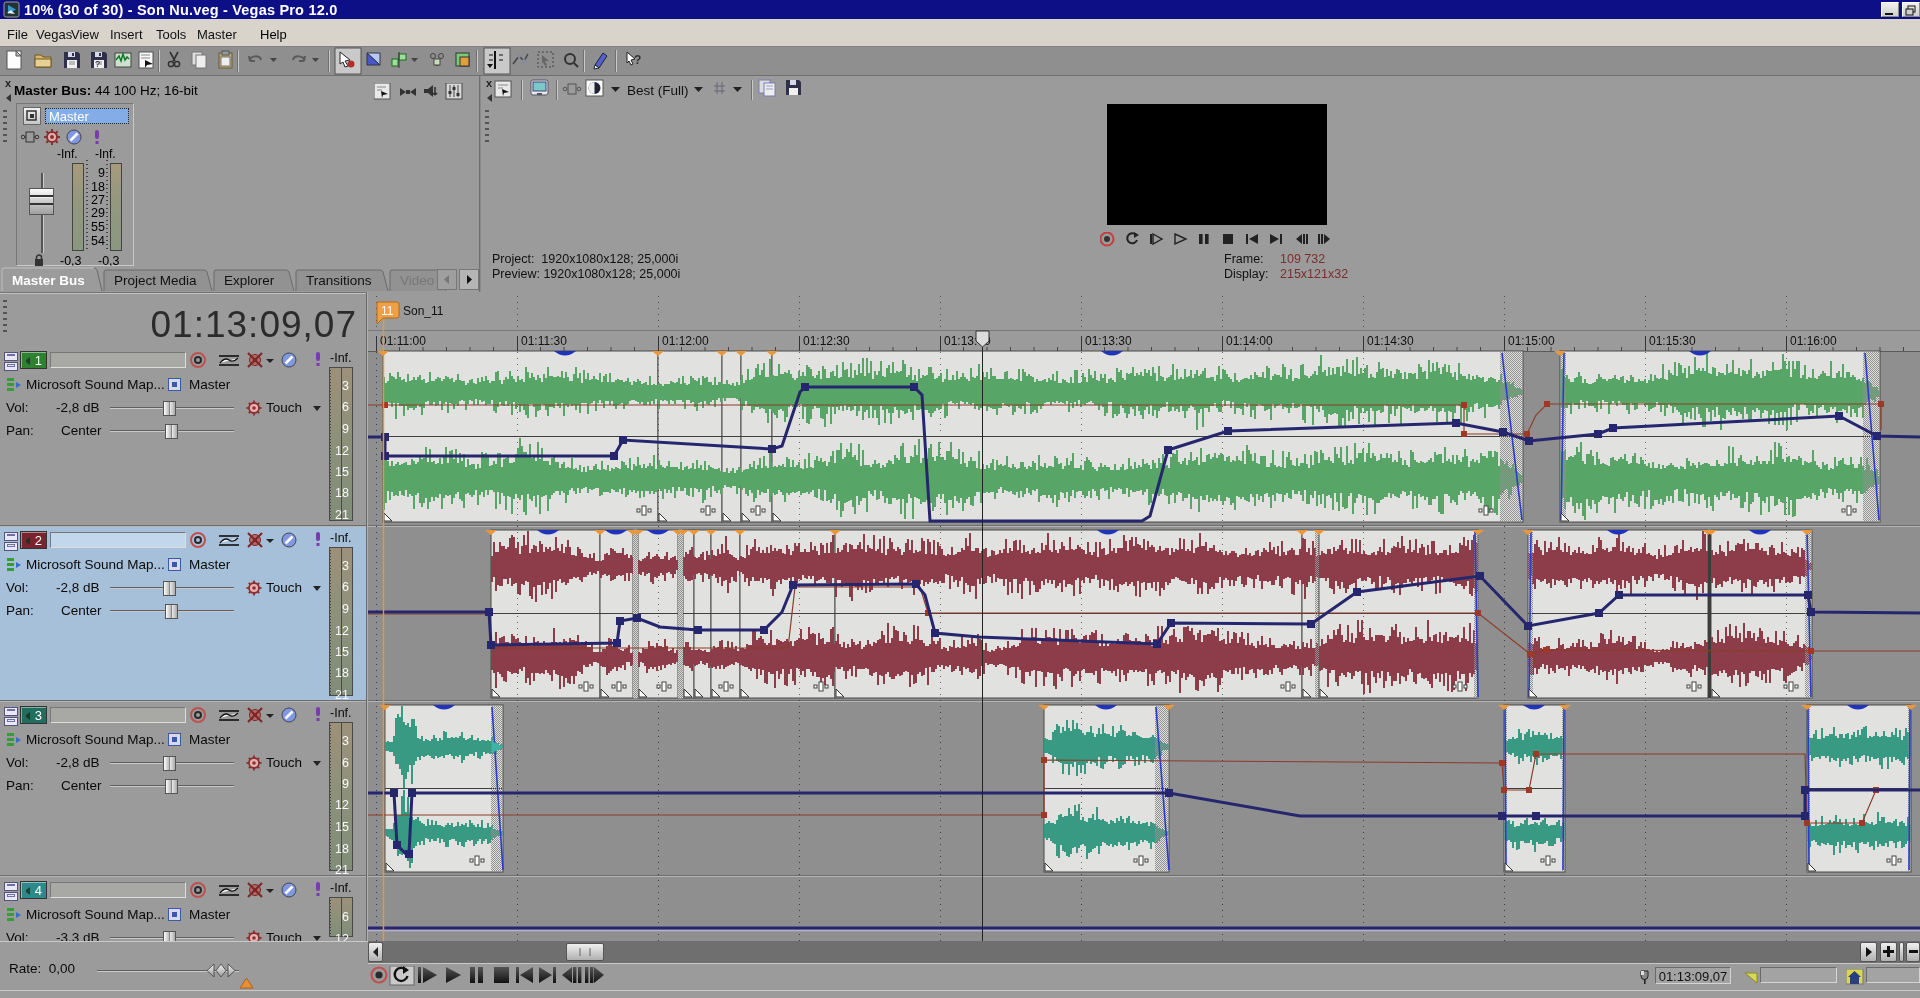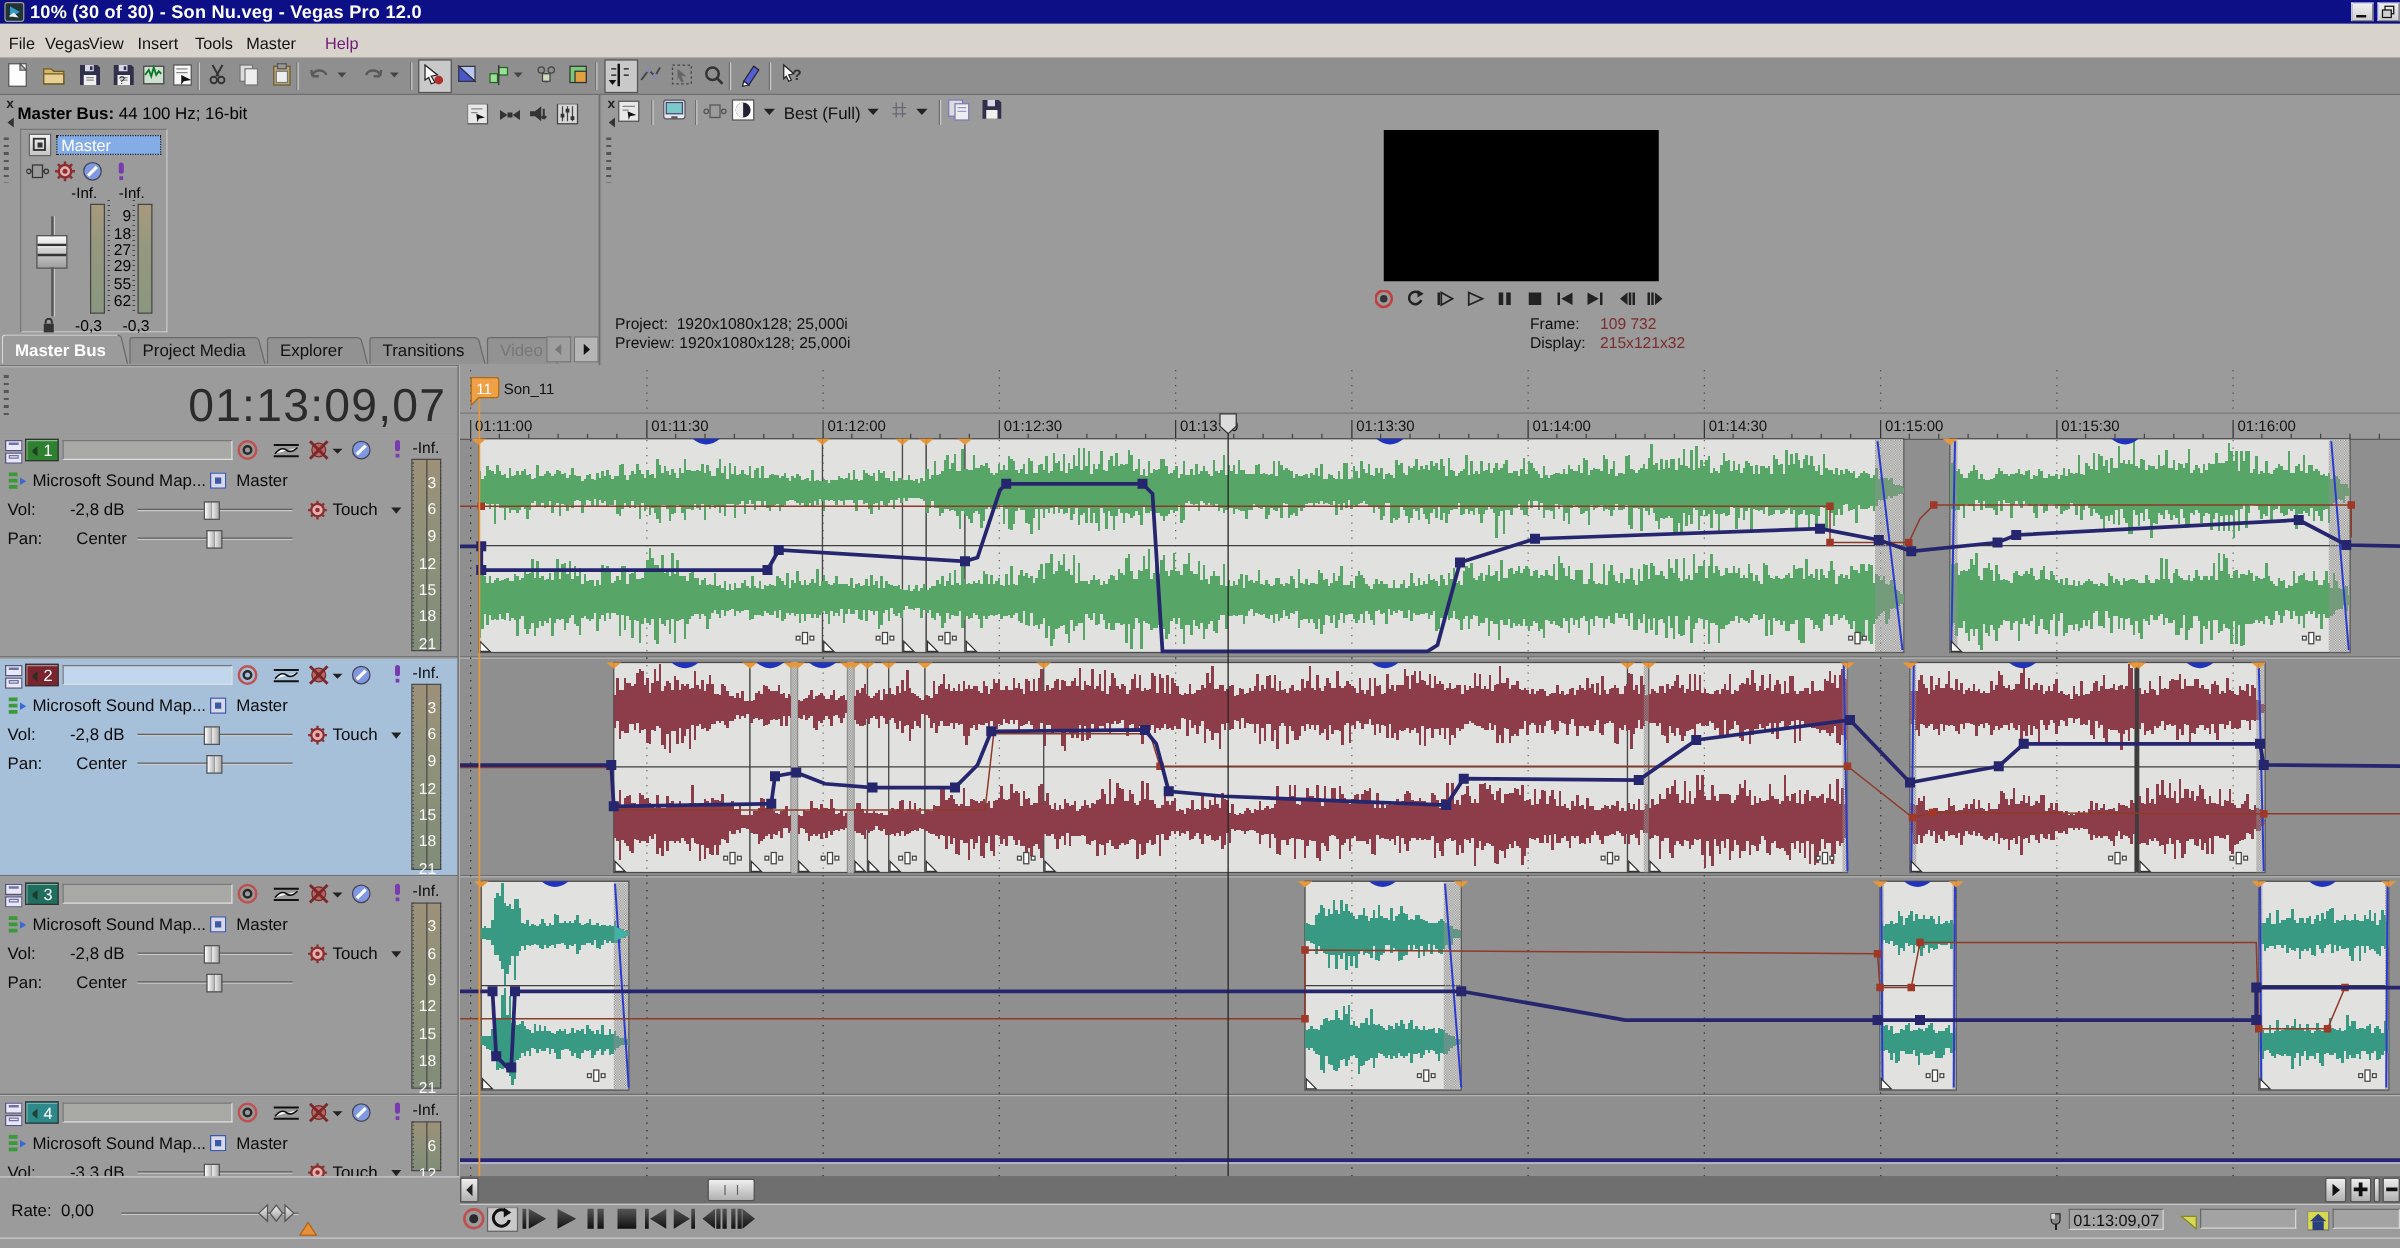--- a/index.html
+++ b/index.html
@@ -19,21 +19,21 @@
       <rect x="5" y="2" width="7" height="6" fill="none" stroke="#111"></rect>
       <rect x="3" y="5" width="7" height="6" fill="#d0d0d0" stroke="#111"></rect>
     </svg></div>
 <div style="position:absolute;left:0;top:19px;width:1920px;height:28px;background:#d8d4cc;border-bottom:1px solid #828282"></div>
 <div style="position:absolute;left:7px;top:27px;height:16px;color:#111;font-size:13px">File</div>
 <div style="position:absolute;left:36px;top:27px;height:16px;color:#111;font-size:13px">Vegas</div>
 <div style="position:absolute;left:71px;top:27px;height:16px;color:#111;font-size:13px">View</div>
 <div style="position:absolute;left:110px;top:27px;height:16px;color:#111;font-size:13px">Insert</div>
 <div style="position:absolute;left:156px;top:27px;height:16px;color:#111;font-size:13px">Tools</div>
 <div style="position:absolute;left:197px;top:27px;height:16px;color:#111;font-size:13px">Master</div>
-<div style="position:absolute;left:260px;top:27px;height:16px;color:#701a75;font-size:13px">Help</div>
+<div style="position:absolute;left:260px;top:27px;height:16px;color:#000000;font-size:13px">Help</div>
 <div style="position:absolute;left:0;top:47px;width:1920px;height:29px;background:#8f8f8f;border-bottom:1px solid #6f6f6f"></div>
 <svg style="position:absolute;left:0;top:47px" width="700" height="29">
     <g transform="translate(5,4)">
       <rect x="2" y="0" width="14" height="18" fill="#fdfdfd" stroke="#555"></rect>
       <path d="M11 0 L16 5 L11 5 Z" fill="#bbb" stroke="#555"></path>
     </g>
     <g transform="translate(34,4)">
       <path d="M1 4 h6 l2 2 h8 v10 h-16 z" fill="#d8b56a" stroke="#6b5a20"></path>
       <path d="M1 8 h16 v8 h-16 z" fill="#e8cf96" stroke="#6b5a20"></path>
     </g>
@@ -236,21 +236,21 @@
   </div>
 <div style="position:absolute;left:72px;top:163px;width:12px;height:88px;background:linear-gradient(#a89a7c,#95987f 38%,#8a977f);border:1px solid #444"></div>
 <div style="position:absolute;left:110px;top:163px;width:12px;height:88px;background:linear-gradient(#a89a7c,#95987f 38%,#8a977f);border:1px solid #444"></div>
 <div style="position:absolute;left:86px;top:160px;width:2px;height:92px;background:repeating-linear-gradient(#444 0 1px,transparent 1px 4px)"></div>
 <div style="position:absolute;left:106px;top:160px;width:2px;height:92px;background:repeating-linear-gradient(#444 0 1px,transparent 1px 4px)"></div>
 <div style="position:absolute;left:88px;top:166px;width:17px;text-align:right;color:#000;font-size:12.5px">9</div>
 <div style="position:absolute;left:88px;top:180px;width:17px;text-align:right;color:#000;font-size:12.5px">18</div>
 <div style="position:absolute;left:88px;top:193px;width:17px;text-align:right;color:#000;font-size:12.5px">27</div>
 <div style="position:absolute;left:88px;top:206px;width:17px;text-align:right;color:#000;font-size:12.5px">29</div>
 <div style="position:absolute;left:88px;top:220px;width:17px;text-align:right;color:#000;font-size:12.5px">55</div>
-<div style="position:absolute;left:88px;top:234px;width:17px;text-align:right;color:#000;font-size:12.5px">62</div>
+<div style="position:absolute;left:88px;top:234px;width:17px;text-align:right;color:#000;font-size:12.5px">54</div>
 <svg style="position:absolute;left:33px;top:254px" width="12" height="13">
     <rect x="2" y="5" width="8" height="7" fill="#333"></rect>
     <path d="M3.5 5 v-1.5 a2.5 2.5 0 0 1 5 0 V5" fill="none" stroke="#333" stroke-width="1.5"></path>
   </svg>
 <div style="position:absolute;left:60px;top:254px;width:30px;height:12px;color:#000;font-size:12.5px">-0,3</div>
 <div style="position:absolute;left:98px;top:254px;width:30px;height:12px;color:#000;font-size:12.5px">-0,3</div>
 <svg style="position:absolute;left:0;top:266px" width="480" height="26">
     <rect x="0" y="0" width="480" height="25" fill="#9b9b9b"></rect>
     <path d="M2 25 L2 4 Q2 2 4 2 L94 2 Q96 2 97 4 L102 25" fill="#9b9b9b" stroke="#6a6a6a" stroke-width="1"></path>
     <path d="M2 25 L2 4 Q2 2 4 2 L94 2" fill="none" stroke="#d8d8d8" stroke-width="1"></path>

